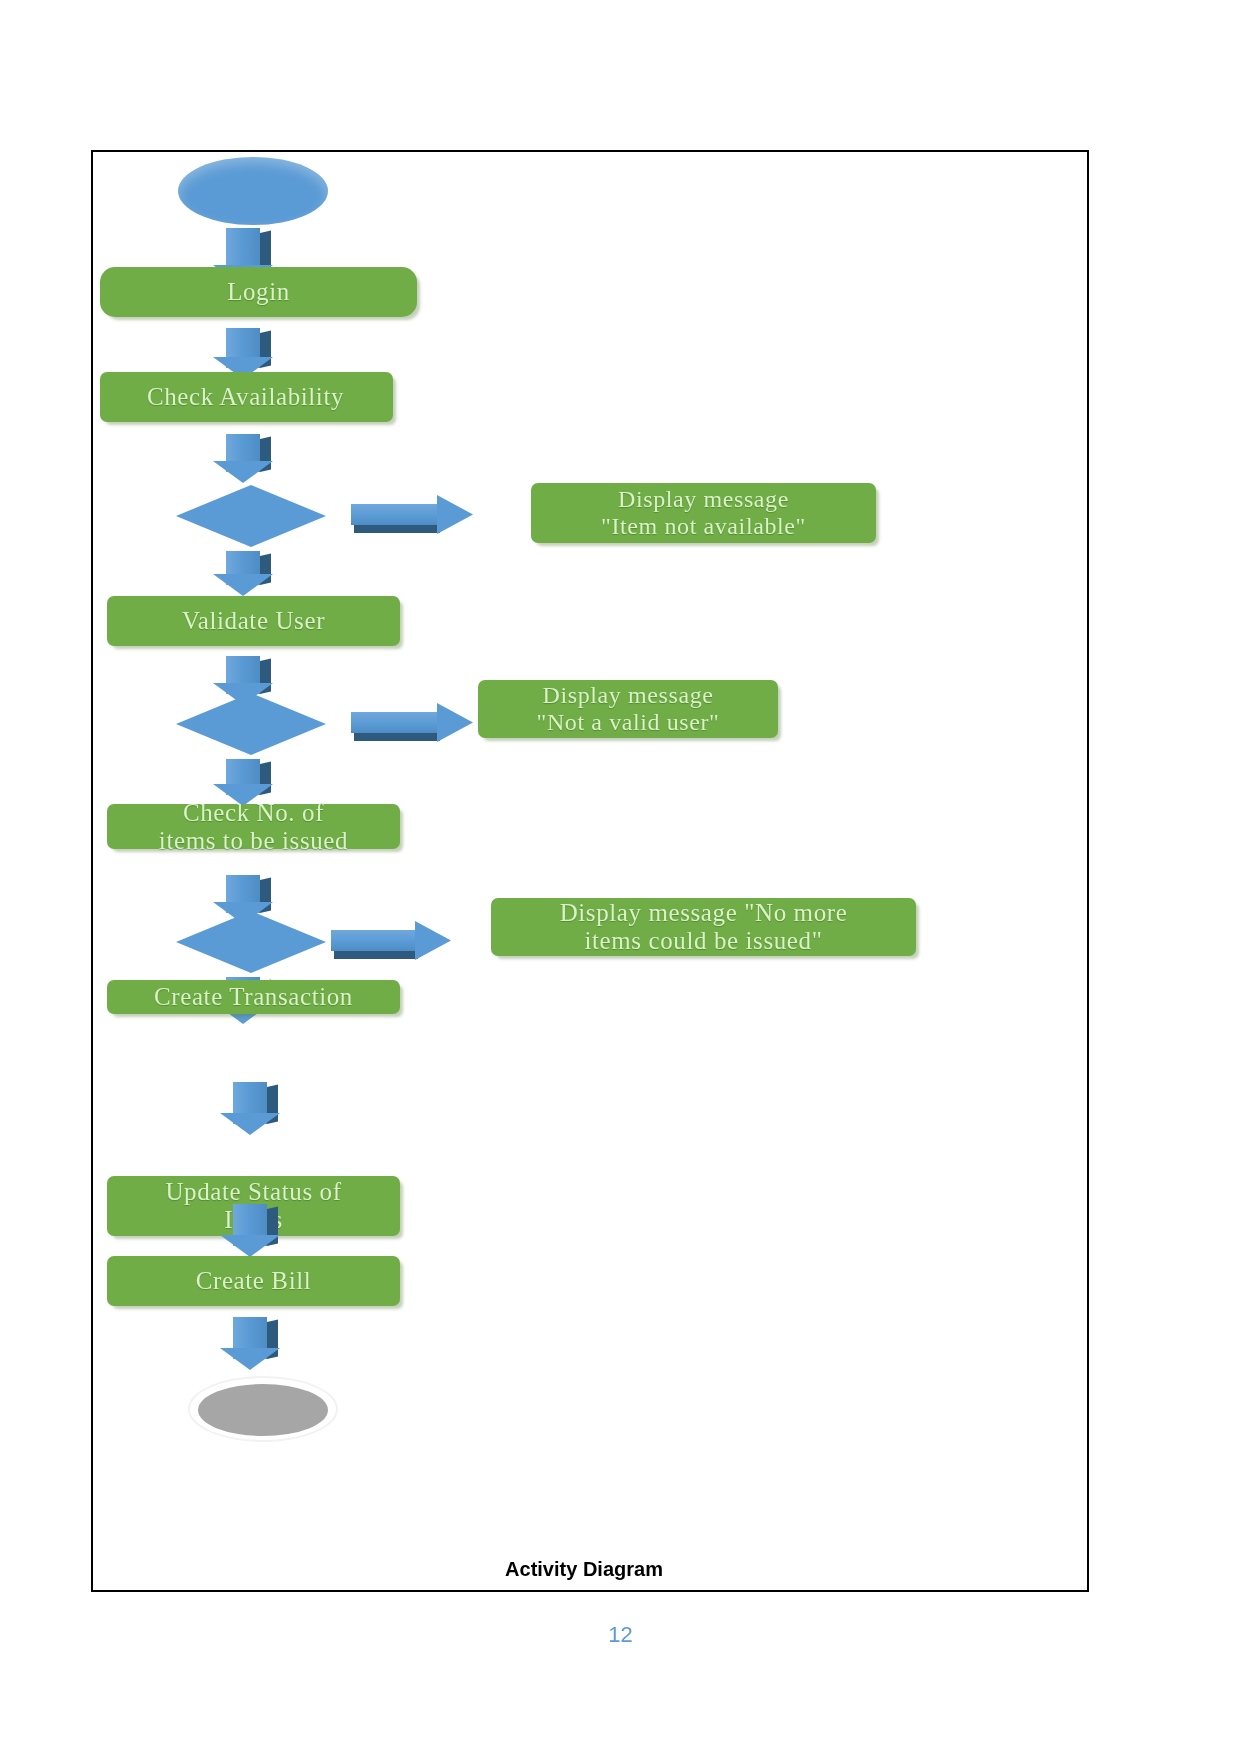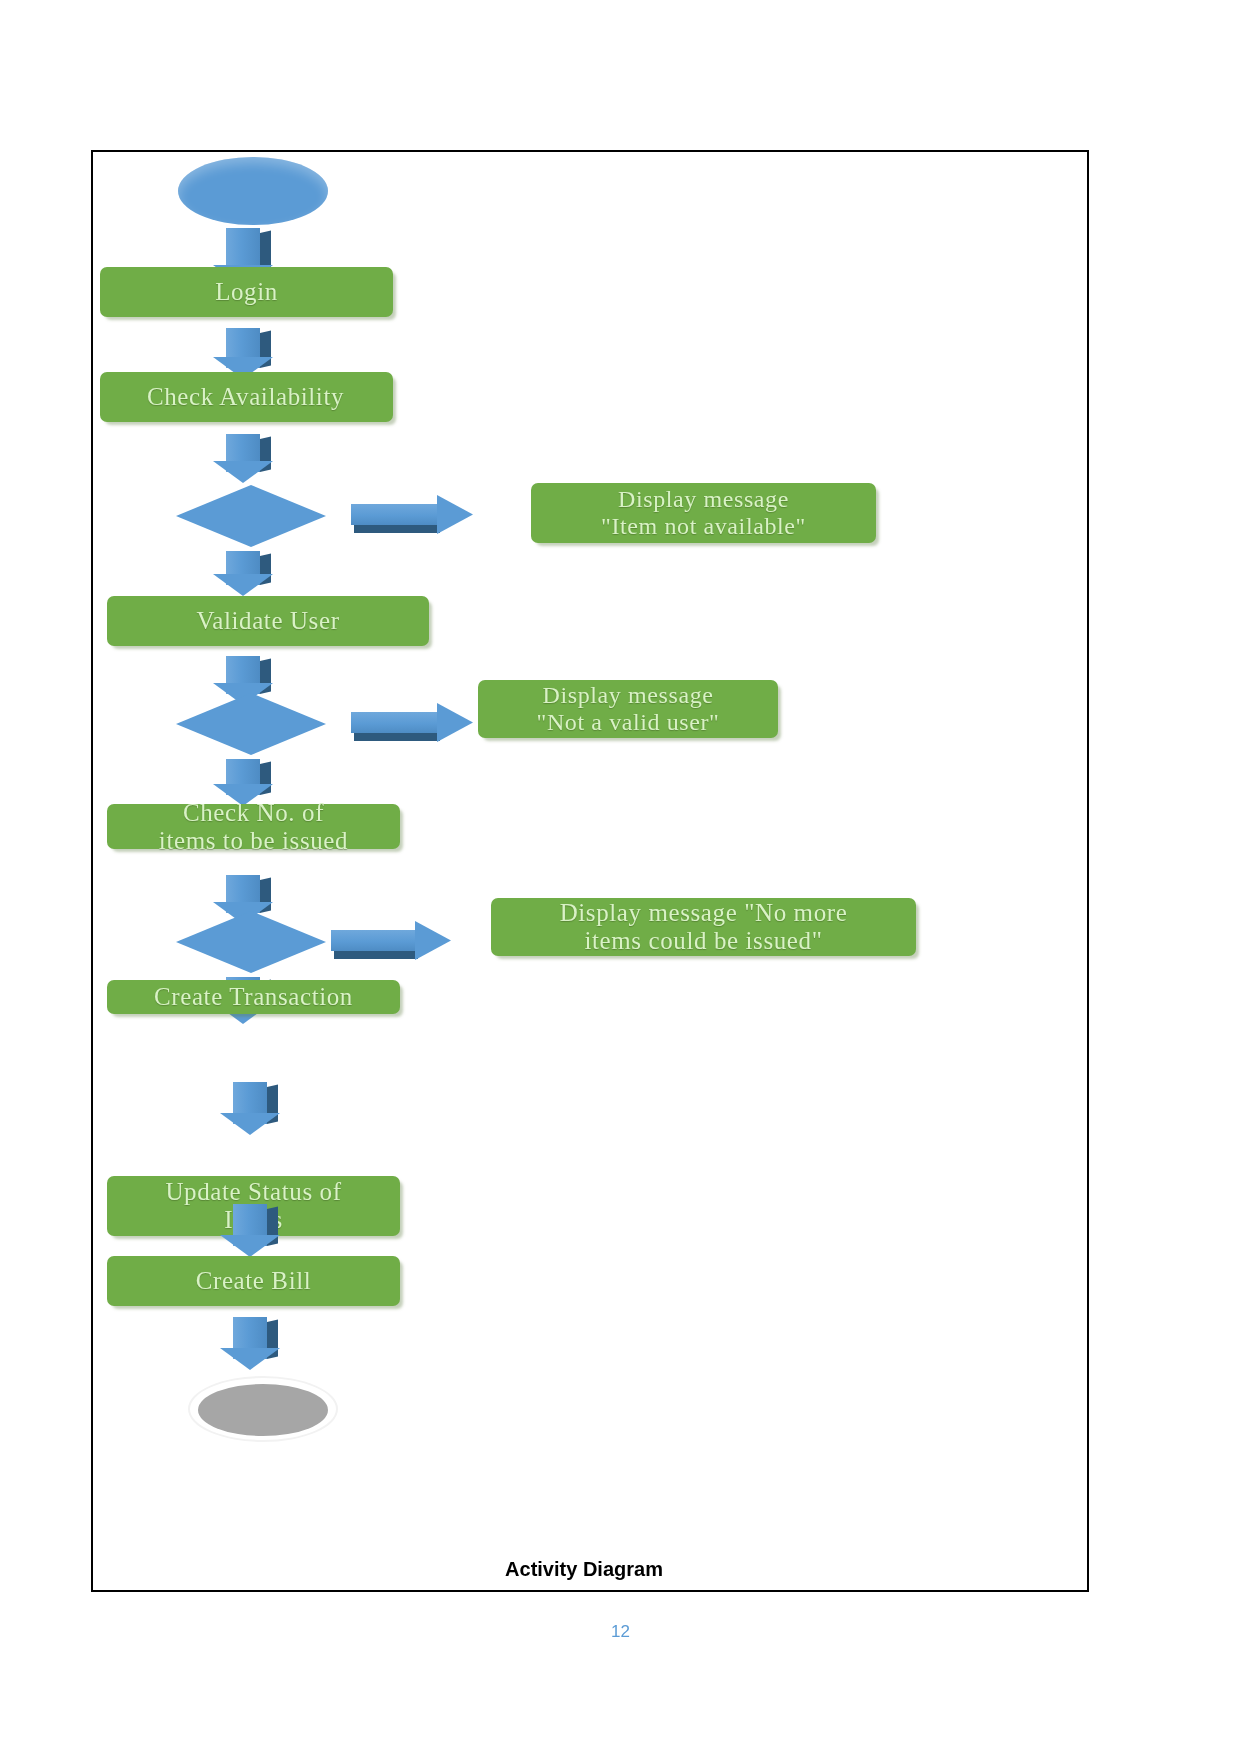--- a/index.html
+++ b/index.html
@@ -196,41 +196,41 @@
     color: #000000;
     margin-top: 33px;
   }
   #page-number {
     position: absolute;
     left: 0;
     right: 0;
     top: 1622px;
     text-align: center;
     font-family: "Liberation Sans", sans-serif;
-    font-size: 17px;
+    font-size: 22px;
     color: #5B9BD5;
   }
 </style>
 </head>
 <body>
 
 <div id="figure-frame">
 
   <div id="diagram-canvas">
 
     <div class="node start-node" style="left:85px; top:5px; width:150px; height:68px;"></div>
 
     <div class="arrow-down" style="left:133px; top:76px; width:45px; height:48px;">
       <div class="ad-head-shadow"></div>
       <div class="ad-shaft"></div>
       <div class="ad-side"></div>
       <div class="ad-head"></div>
     </div>
 
-    <div class="node action-box" style="left:7px; top:115px; width:293px; height:50px;">Login</div>
+    <div class="node action-box" style="left:7px; top:115px; width:317px; height:50px;border-radius:15px;">Login</div>
 
     <div class="arrow-down" style="left:133px; top:176px; width:45px; height:40px;">
       <div class="ad-head-shadow"></div>
       <div class="ad-shaft"></div>
       <div class="ad-side"></div>
       <div class="ad-head"></div>
     </div>
 
     <div class="node action-box" style="left:7px; top:220px; width:293px; height:50px;padding-left:6px;">Check Availability</div>
 
@@ -257,21 +257,21 @@
     <div class="node action-box" style="left:438px; top:331px; width:345px; height:60px; font-size:24px;">Display message
 "Item not available"</div>
 
     <div class="arrow-down" style="left:133px; top:399px; width:45px; height:34px;">
       <div class="ad-head-shadow"></div>
       <div class="ad-shaft"></div>
       <div class="ad-side"></div>
       <div class="ad-head"></div>
     </div>
 
-    <div class="node action-box" style="left:14px; top:444px; width:322px; height:50px;">Validate User</div>
+    <div class="node action-box" style="left:14px; top:444px; width:293px; height:50px;">Validate User</div>
 
     <div class="arrow-down" style="left:133px; top:504px; width:45px; height:38px;">
       <div class="ad-head-shadow"></div>
       <div class="ad-shaft"></div>
       <div class="ad-side"></div>
       <div class="ad-head"></div>
     </div>
 
     <div class="decision-wrap" style="left:83px; top:541px; width:150px; height:62px;">
       <div class="diamond-shadow"></div>

